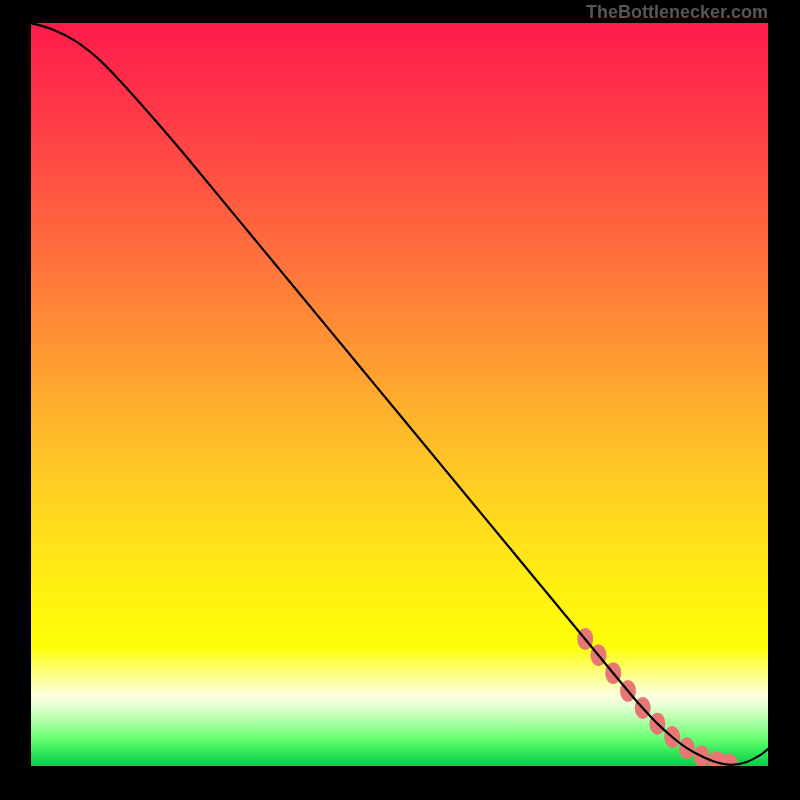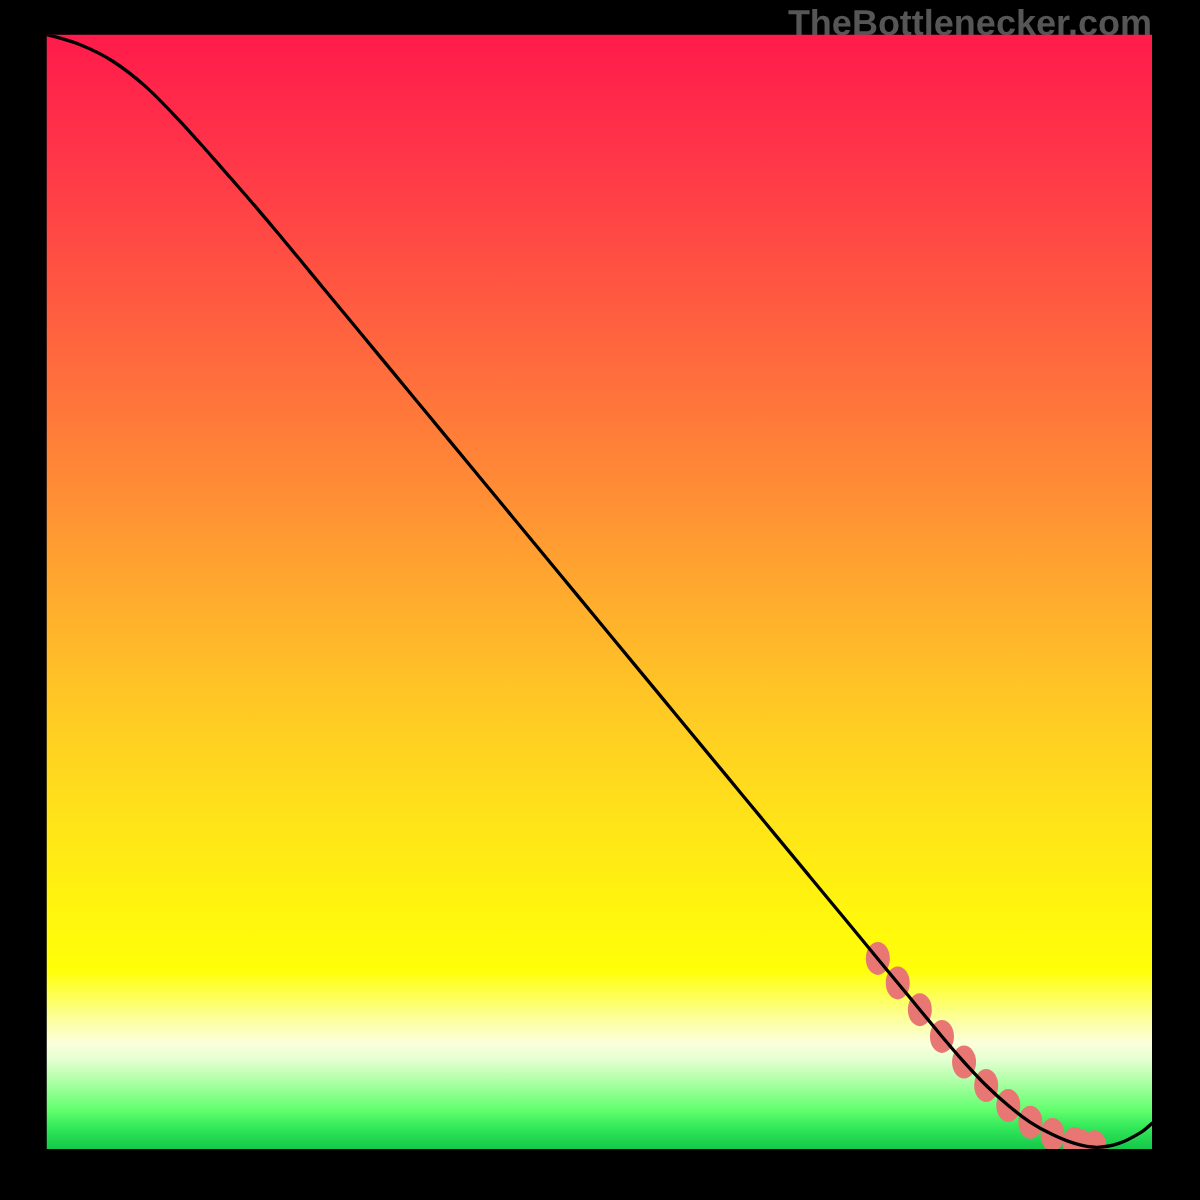--- a/index.html
+++ b/index.html
@@ -23,21 +23,21 @@
     left: 0;
     top: 0;
     width: 737px;
     height: 743px;
   }
   .watermark {
     position: absolute;
     top: 2px;
     right: 32px;
     font-family: Arial, Helvetica, sans-serif;
-    font-size: 24px;
+    font-size: 18px;
     font-weight: bold;
     color: #565656;
     letter-spacing: 0px;
     margin-left: 48px;
   }
   svg {
     display: block;
   }
 </style>
 </head>

